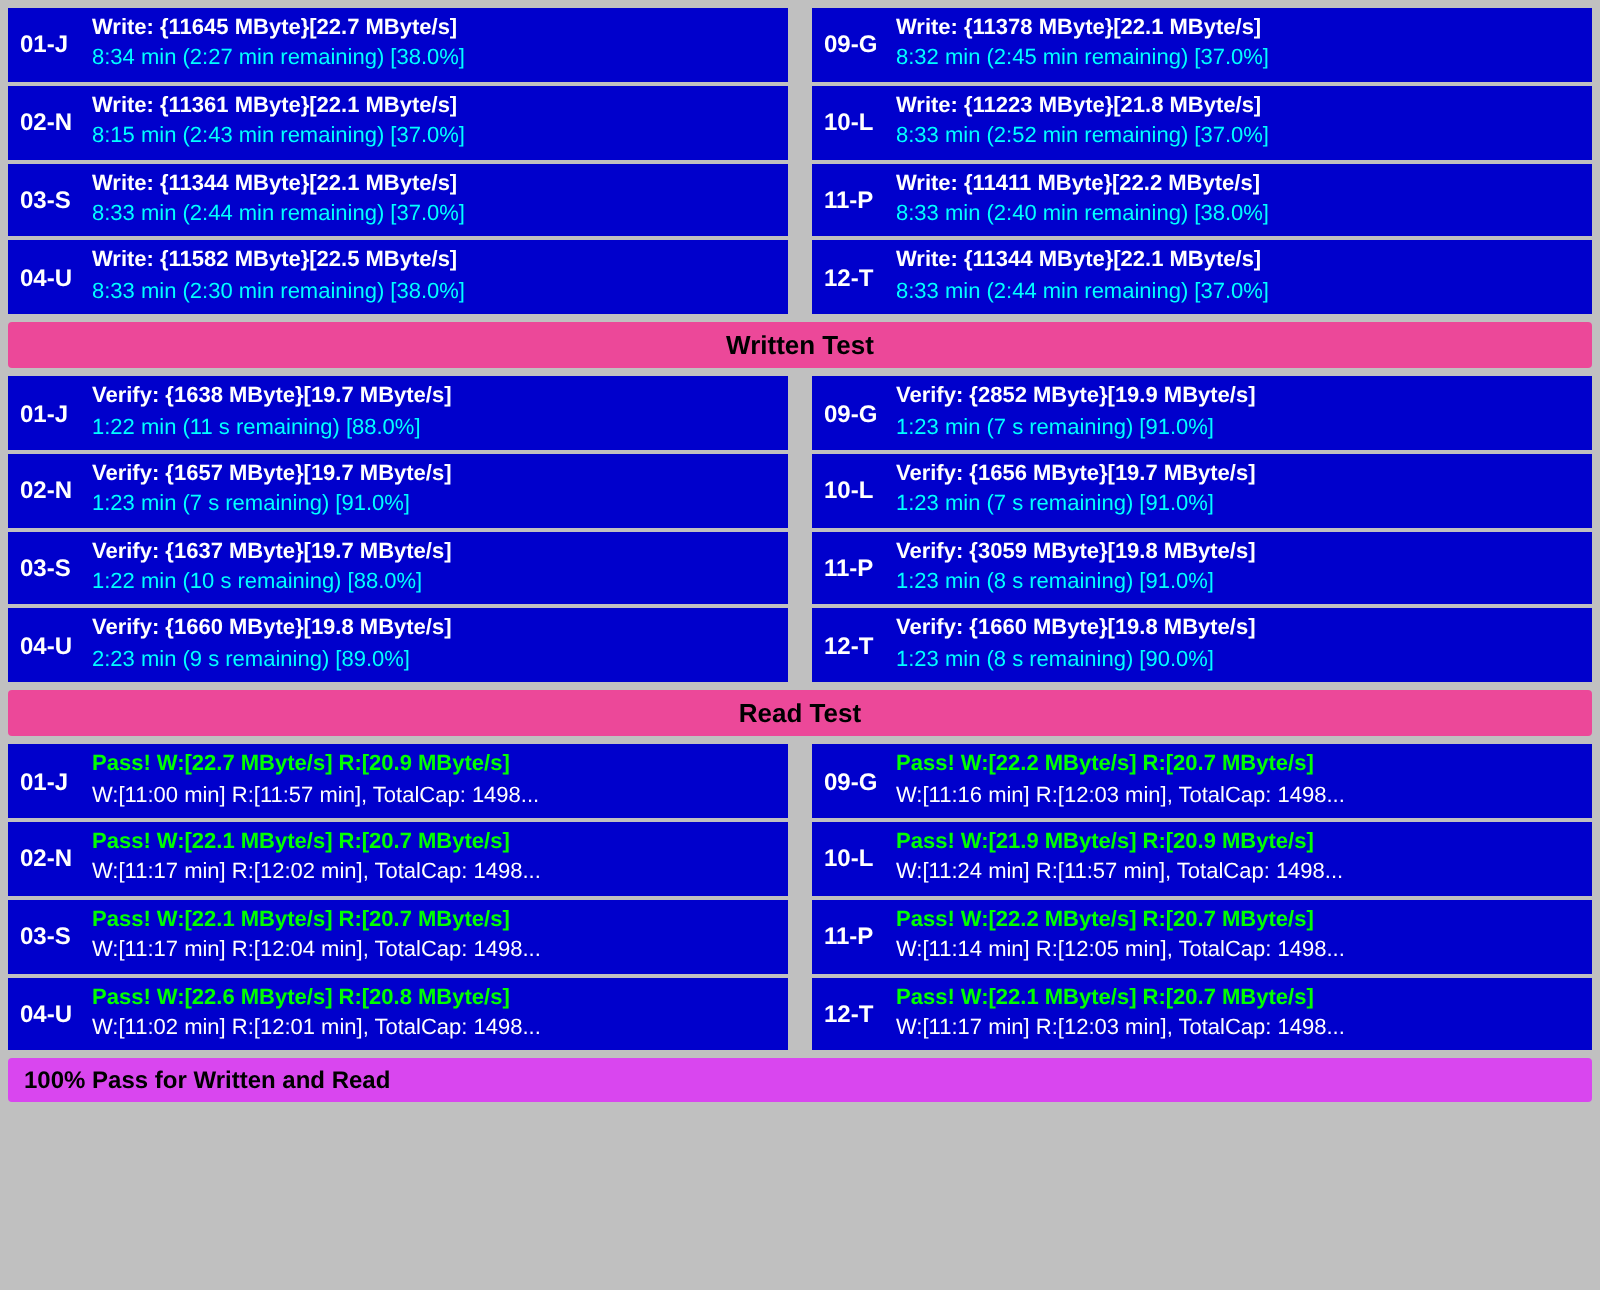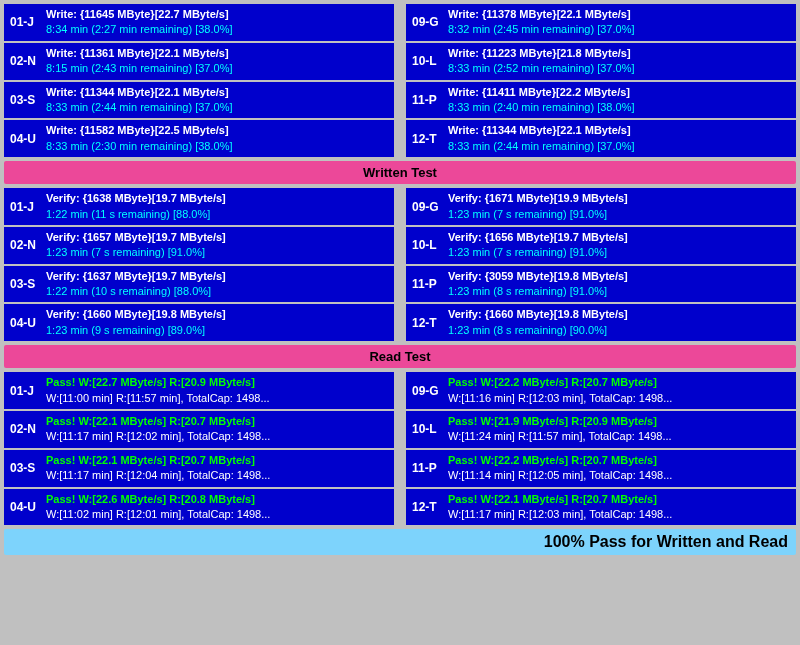--- a/index.html
+++ b/index.html
@@ -67,24 +67,24 @@
       align-items: center;
     }
     .cell-pass .cell-content .line1 {
       color: #00ff00;
       font-weight: bold;
     }
     .cell-pass .cell-content .line2 {
       color: #fff;
     }
     .bottom-bar {
-      background: #7dd3fc;
-      text-align: right;
+      background: #d946ef;
+      text-align: left;
       padding: 4px 8px;
-      font-size: 16px;
+      font-size: 12px;
       font-weight: bold;
       color: #000;
       margin-top: 4px;
       border-radius: 2px;
     }
   </style>
 </head>
 <body>
 
 <div class="main-container">
@@ -169,21 +169,21 @@
     <div class="cell">
       <span class="cell-label">01-J</span>
       <div class="cell-content">
         <div class="line1">Verify: {1638 MByte}[19.7 MByte/s]</div>
         <div class="line2">1:22 min (11 s remaining)  [88.0%]</div>
       </div>
     </div>
     <div class="cell">
       <span class="cell-label">09-G</span>
       <div class="cell-content">
-        <div class="line1">Verify: {1671 MByte}[19.9 MByte/s]</div>
+        <div class="line1">Verify: {2852 MByte}[19.9 MByte/s]</div>
         <div class="line2">1:23 min (7 s remaining)  [91.0%]</div>
       </div>
     </div>
   </div>
 
   <div class="grid">
     <div class="cell">
       <span class="cell-label">02-N</span>
       <div class="cell-content">
         <div class="line1">Verify: {1657 MByte}[19.7 MByte/s]</div>
@@ -214,21 +214,21 @@
         <div class="line2">1:23 min (8 s remaining)  [91.0%]</div>
       </div>
     </div>
   </div>
 
   <div class="grid">
     <div class="cell">
       <span class="cell-label">04-U</span>
       <div class="cell-content">
         <div class="line1">Verify: {1660 MByte}[19.8 MByte/s]</div>
-        <div class="line2">1:23 min (9 s remaining)  [89.0%]</div>
+        <div class="line2">2:23 min (9 s remaining)  [89.0%]</div>
       </div>
     </div>
     <div class="cell">
       <span class="cell-label">12-T</span>
       <div class="cell-content">
         <div class="line1">Verify: {1660 MByte}[19.8 MByte/s]</div>
         <div class="line2">1:23 min (8 s remaining)  [90.0%]</div>
       </div>
     </div>
   </div>

